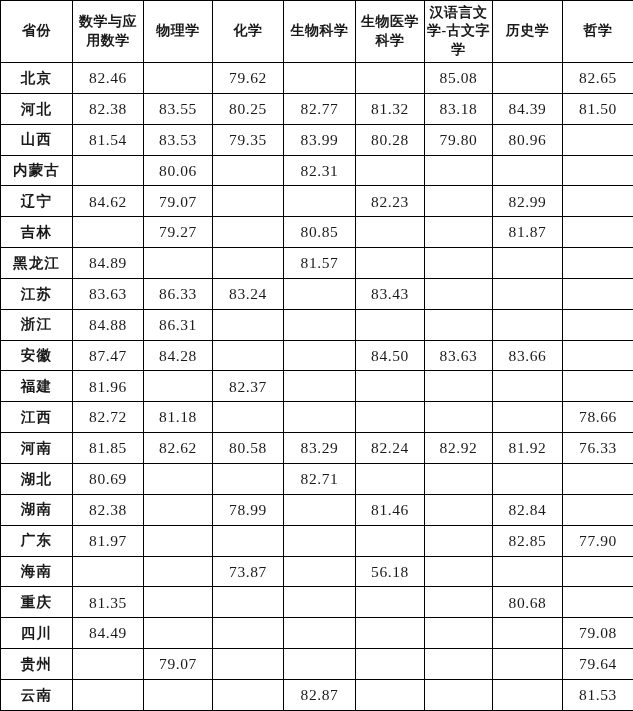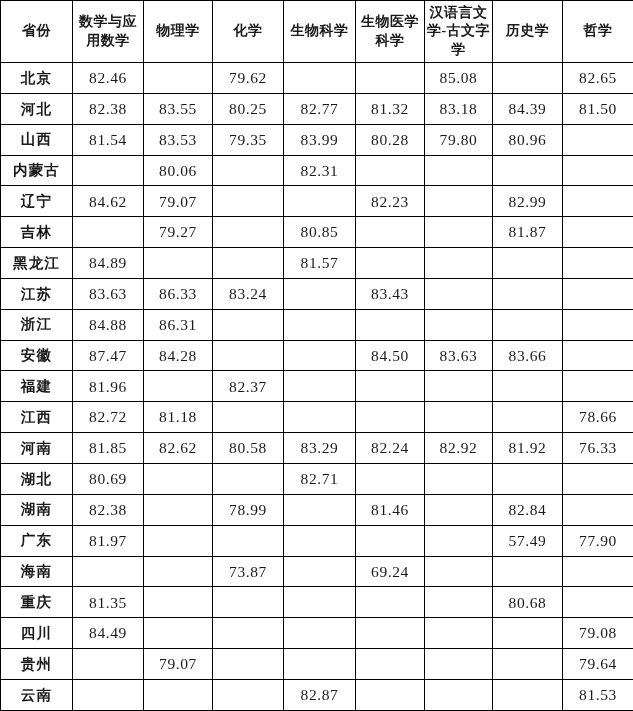--- a/index.html
+++ b/index.html
@@ -255,30 +255,30 @@
         <td class="value-cell"></td>
       </tr>
       <tr>
         <td class="province-cell">广东</td>
         <td class="value-cell">81.97</td>
         <td class="value-cell"></td>
         <td class="value-cell"></td>
         <td class="value-cell"></td>
         <td class="value-cell"></td>
         <td class="value-cell"></td>
-        <td class="value-cell">57.49</td>
+        <td class="value-cell">82.85</td>
         <td class="value-cell">77.90</td>
       </tr>
       <tr>
         <td class="province-cell">海南</td>
         <td class="value-cell"></td>
         <td class="value-cell"></td>
         <td class="value-cell">73.87</td>
         <td class="value-cell"></td>
-        <td class="value-cell">69.24</td>
+        <td class="value-cell">56.18</td>
         <td class="value-cell"></td>
         <td class="value-cell"></td>
         <td class="value-cell"></td>
       </tr>
       <tr>
         <td class="province-cell">重庆</td>
         <td class="value-cell">81.35</td>
         <td class="value-cell"></td>
         <td class="value-cell"></td>
         <td class="value-cell"></td>

